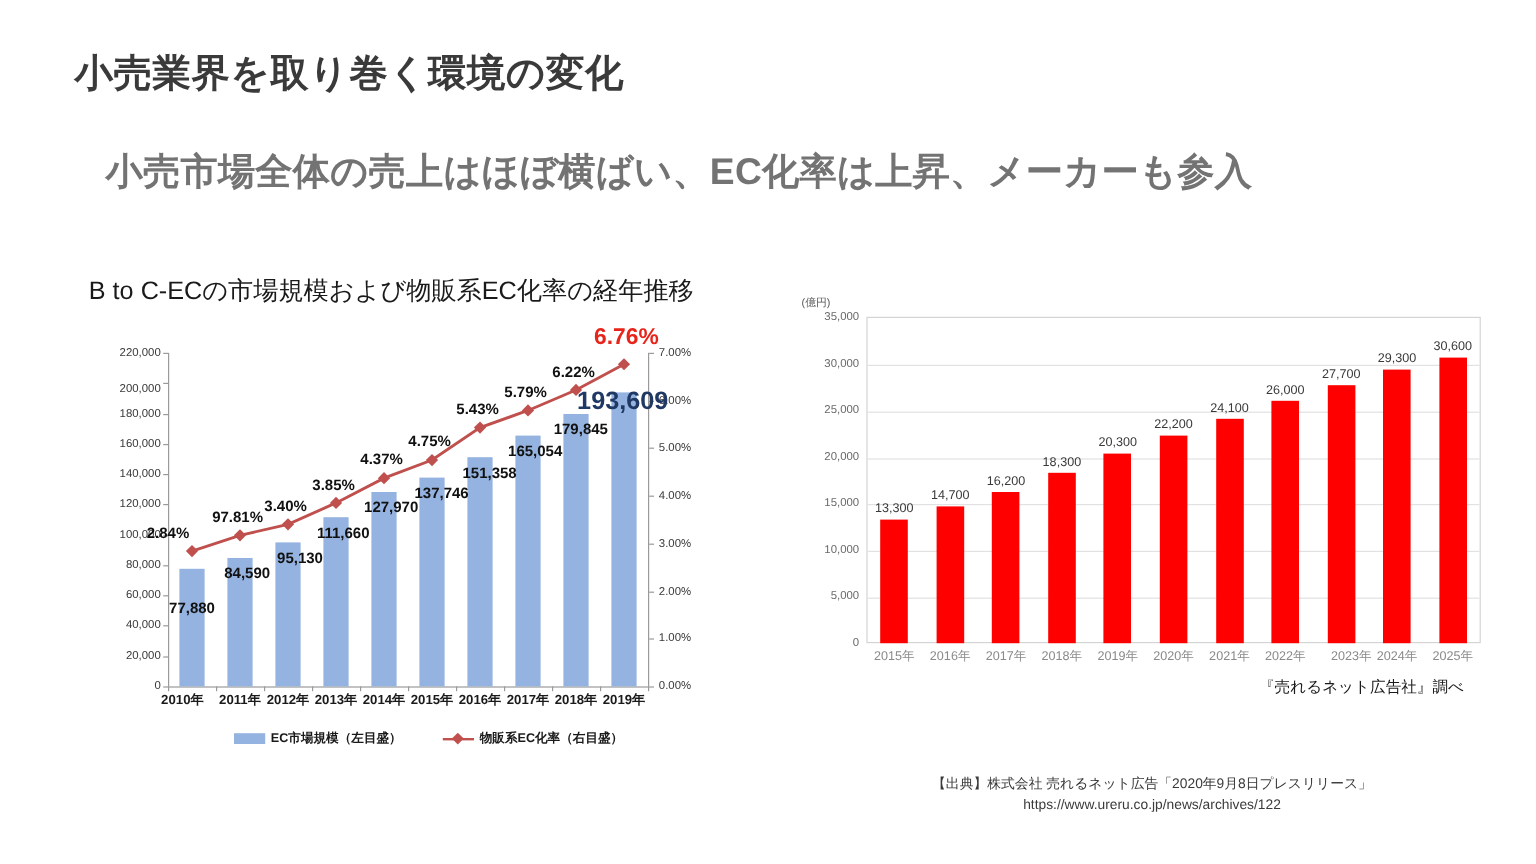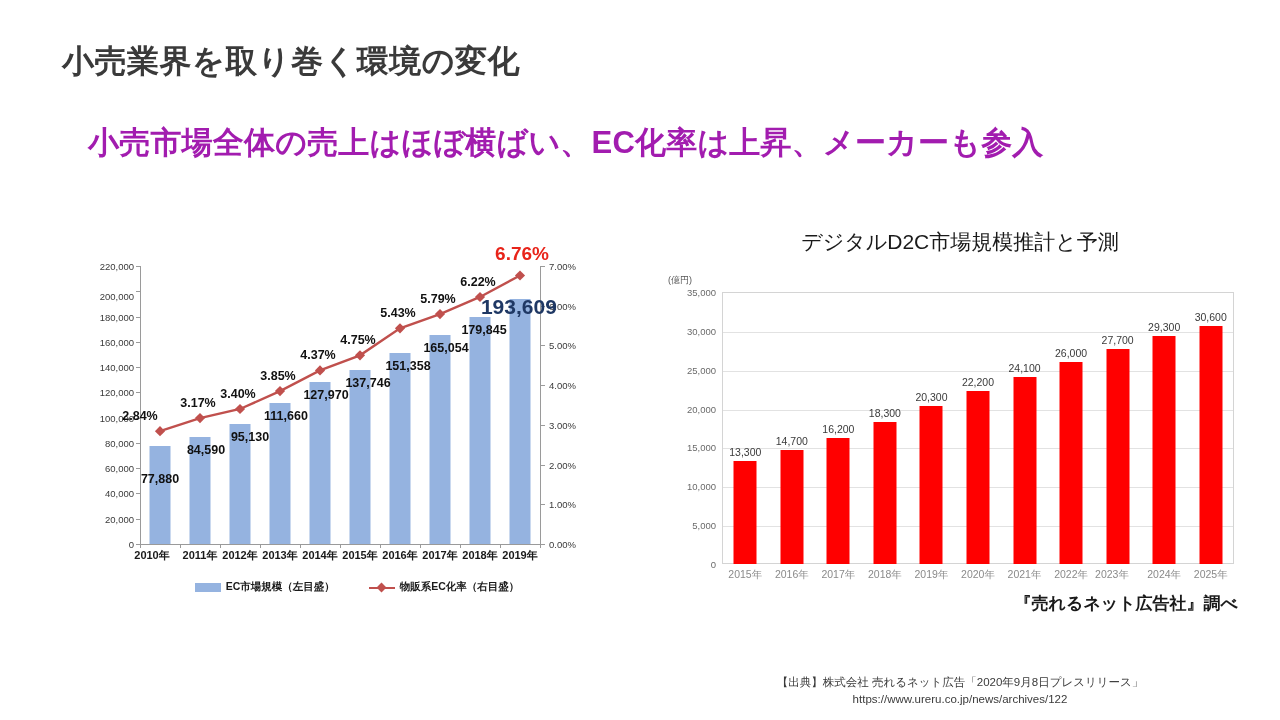--- a/index.html
+++ b/index.html
@@ -12,21 +12,21 @@
   .slide{position:relative;width:1192px;height:720px;}
 
   
   .page-title{
     position:absolute;left:62px;top:40px;
     font-size:32px;font-weight:bold;color:#3a3a3a;letter-spacing:.5px;
     white-space:nowrap;
   }
   .subtitle{
     position:absolute;left:88px;top:123px;width:1130px;
-    font-size:31px;font-weight:bold;color:#a21caf;
+    font-size:31px;font-weight:bold;color:#737373;
     line-height:1.32;letter-spacing:.2px;
   }
 
   
   .panel-left{position:absolute;left:62px;top:228px;width:590px;height:470px;}
   .panel-right{position:absolute;left:660px;top:228px;width:600px;height:470px;}
 
   .chart-heading{
     font-size:21px;color:#1a1a1a;font-weight:400;white-space:nowrap;
   }
@@ -118,38 +118,39 @@
   .rc-barlabel{
     position:absolute;transform:translateX(-50%);
     font-size:10.5px;color:#3a3a3a;white-space:nowrap;
   }
   .rc-xlabels{position:absolute;left:62px;top:294px;width:512px;height:20px;}
   .rc-xtick{
     position:absolute;top:0;transform:translateX(-50%);
     font-size:10.5px;color:#8a8a8a;white-space:nowrap;
   }
   .rc-attrib{
-    position:absolute;right:22px;top:318px;
-    font-size:17px;color:#1a1a1a;font-weight:bold;white-space:nowrap;
+    position:absolute;right:40px;top:318px;
+    font-size:13px;color:#1a1a1a;font-weight:normal;white-space:nowrap;
   }
   .src-right{
     position:absolute;left:0;top:400px;width:600px;text-align:center;
     font-size:11.5px;color:#3a3a3a;line-height:1.45;
   }
   .src-right div{white-space:nowrap;}
 </style>
 </head>
 <body>
 
 <div class="slide">
 
   <div class="page-title">小売業界を取り巻く環境の変化</div>
   <div class="subtitle">小売市場全体の売上はほぼ横ばい、EC化率は上昇、メーカーも参入</div>
 
   <div class="panel-left">
+    <div class="chart-heading">B to C-ECの市場規模および物販系EC化率の経年推移</div>
 
     <div class="lc-wrap">
       <div class="lc-ylabels" id="lc-ylabels">
           <div class="lc-ytick" style="top: 278px;">0</div>
           <div class="lc-ytick" style="top: 252.727px;">20,000</div>
           <div class="lc-ytick" style="top: 227.455px;">40,000</div>
           <div class="lc-ytick" style="top: 202.182px;">60,000</div>
           <div class="lc-ytick" style="top: 176.909px;">80,000</div>
           <div class="lc-ytick" style="top: 151.636px;">100,000</div>
           <div class="lc-ytick" style="top: 126.364px;">120,000</div>
@@ -246,21 +247,21 @@
           <div class="lc-barlabel" style="left: 66px; top: 177.109px;">84,590</div>
           <div class="lc-barlabel" style="left: 110px; top: 163.79px;">95,130</div>
           <div class="lc-barlabel" style="left: 146px; top: 142.902px;">111,660</div>
           <div class="lc-barlabel" style="left: 186px; top: 122.292px;">127,970</div>
           <div class="lc-barlabel" style="left: 228px; top: 109.939px;">137,746</div>
           <div class="lc-barlabel" style="left: 268px; top: 92.7385px;">151,358</div>
           <div class="lc-barlabel" style="left: 306px; top: 75.4318px;">165,054</div>
           <div class="lc-barlabel" style="left: 344px; top: 56.7413px;">179,845</div>
           <div class="lc-barlabel big" style="left: 388px; top: 29.3486px; color: rgb(31, 56, 100); transform: translateX(-62%);">193,609</div>
           <div class="lc-ptlabel" style="left: 0; top: 143.211px;">2.84%</div>
-          <div class="lc-ptlabel" style="left: 58px; top: 130.106px;">3.17%</div>
+          <div class="lc-ptlabel" style="left: 58px; top: 130.106px;">97.81%</div>
           <div class="lc-ptlabel" style="left: 98px; top: 120.971px;">3.40%</div>
           <div class="lc-ptlabel" style="left: 138px; top: 103.1px;">3.85%</div>
           <div class="lc-ptlabel" style="left: 178px; top: 82.4486px;">4.37%</div>
           <div class="lc-ptlabel" style="left: 218px; top: 67.3571px;">4.75%</div>
           <div class="lc-ptlabel" style="left: 258px; top: 40.3514px;">5.43%</div>
           <div class="lc-ptlabel" style="left: 298px; top: 26.0543px;">5.79%</div>
           <div class="lc-ptlabel" style="left: 338px; top: 8.97714px;">6.22%</div>
           <div class="lc-ptlabel hot" style="left: 382px; top: -23.4686px; color: rgb(232, 36, 26);">6.76%</div>
         </div>
 
@@ -296,21 +297,20 @@
         <span class="li">
           <span class="sw-line"></span>
           <span>物販系EC化率（右目盛）</span>
         </span>
       </div>
 
     </div>
   </div>
 
   <div class="panel-right">
-    <div class="chart-heading">デジタルD2C市場規模推計と予測</div>
 
     <div class="rc-wrap">
       <div class="rc-unit">(億円)</div>
 
       <div class="rc-plot" id="rc-plot">
           <div class="rc-grid" style="top: 233.143px;"></div>
           <div class="rc-grid" style="top: 194.286px;"></div>
           <div class="rc-grid" style="top: 155.429px;"></div>
           <div class="rc-grid" style="top: 116.571px;"></div>
           <div class="rc-grid" style="top: 77.7143px;"></div>
@@ -374,21 +374,21 @@
         </div>
       <div class="rc-xlabels" id="rc-xlabels">
           <div class="rc-xtick" style="left: 23.2727px;">2015年</div>
           <div class="rc-xtick" style="left: 69.8182px;">2016年</div>
           <div class="rc-xtick" style="left: 116.364px;">2017年</div>
           <div class="rc-xtick" style="left: 162.909px;">2018年</div>
           <div class="rc-xtick" style="left: 209.455px;">2019年</div>
           <div class="rc-xtick" style="left: 256px;">2020年</div>
           <div class="rc-xtick" style="left: 302.545px;">2021年</div>
           <div class="rc-xtick" style="left: 349.091px;">2022年</div>
-          <div class="rc-xtick" style="left: 390px;">2023年</div>
+          <div class="rc-xtick" style="left: 404px;">2023年</div>
           <div class="rc-xtick" style="left: 442.182px;">2024年</div>
           <div class="rc-xtick" style="left: 488.727px;">2025年</div>
         </div>
 
       <div class="rc-attrib">『売れるネット広告社』調べ</div>
 
       <div class="src-right">
         <div>【出典】株式会社 売れるネット広告「2020年9月8日プレスリリース」</div>
         <div>https://www.ureru.co.jp/news/archives/122</div>
       </div>

